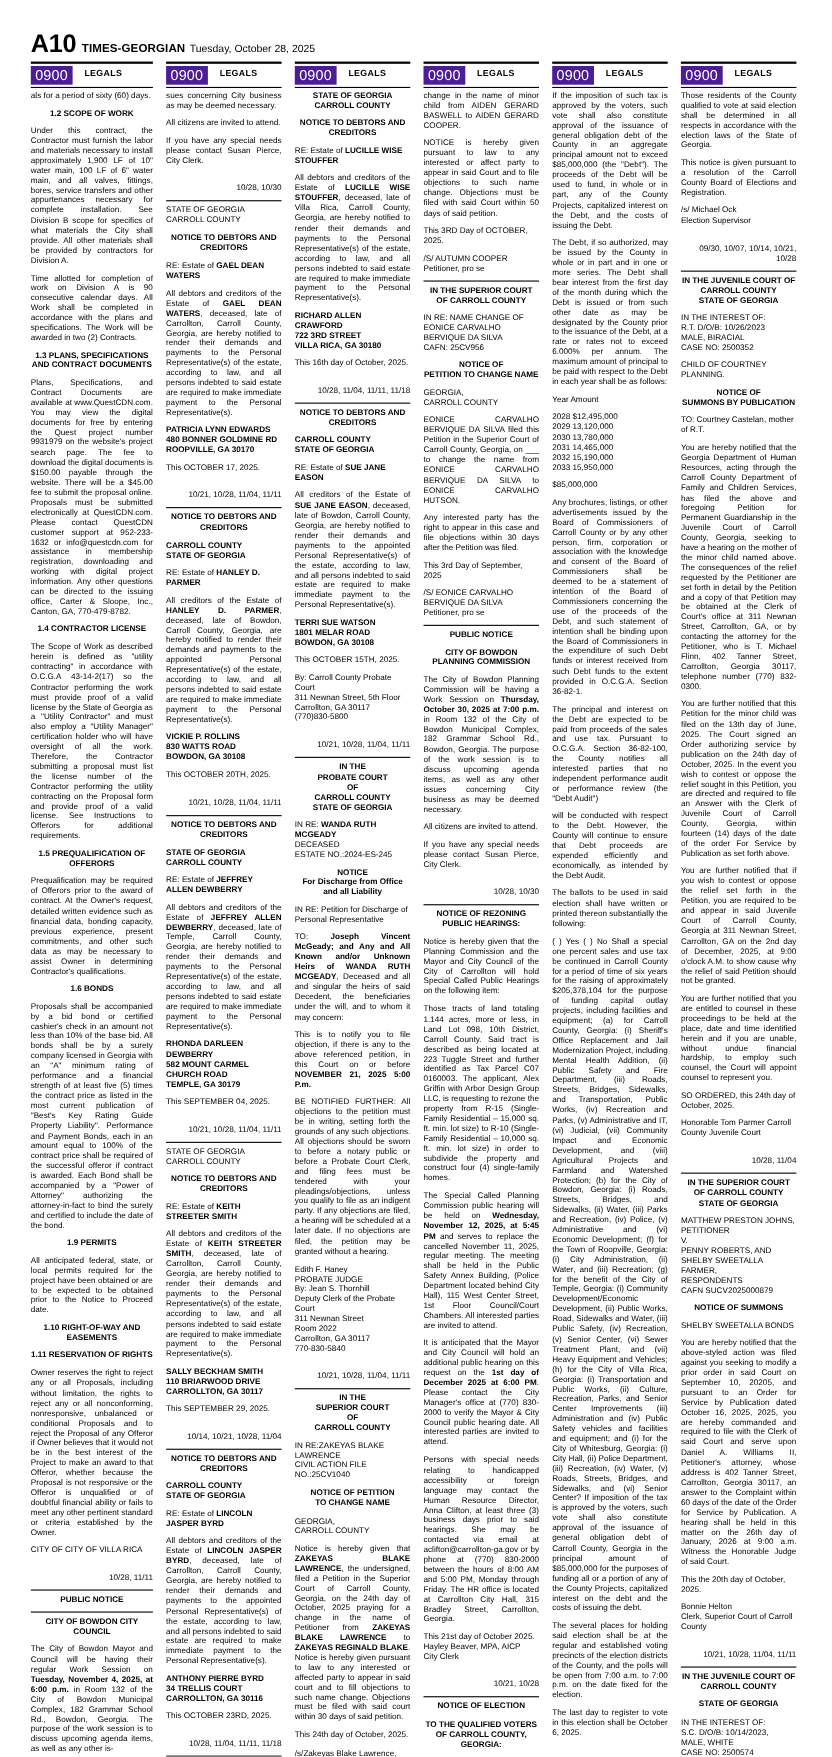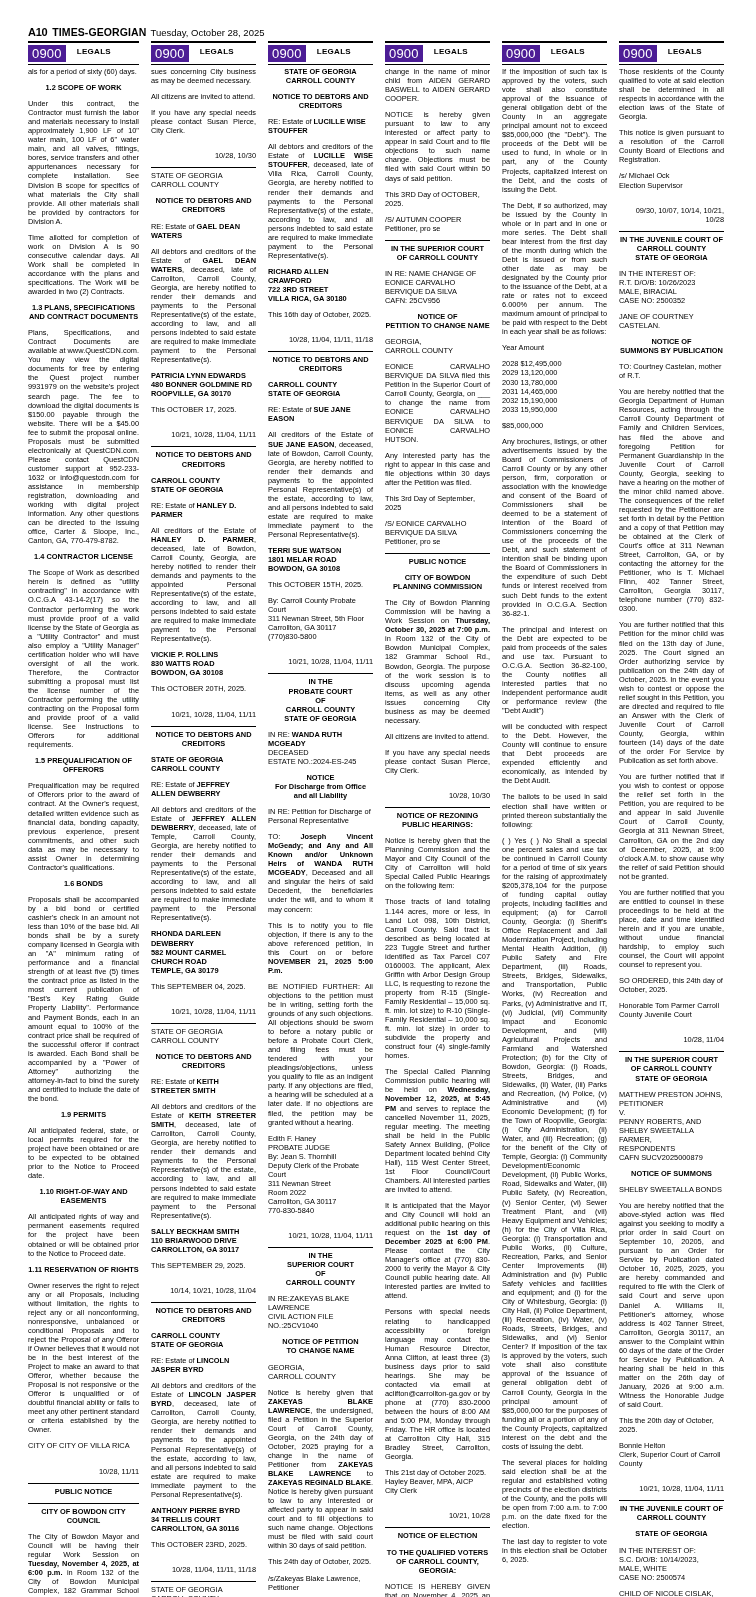--- a/index.html
+++ b/index.html
@@ -14,21 +14,21 @@
     overflow: hidden;
   }
   .page { position: relative; width: 756px; height: 1597px; padding: 0; }
 
   
   .masthead {
     display: flex; align-items: baseline;
     padding: 26px 0 3px 28px;
   }
   .mast-folio {
-    font-size: 11px; font-weight: bold; letter-spacing: -0.3px;
+    font-size: 23px; font-weight: bold; letter-spacing: -0.3px;
   }
   .mast-paper {
     font-size: 10.5px; font-weight: bold; letter-spacing: 0.1px;
     margin-left: 5px;
   }
   .mast-date {
     font-size: 9.5px; font-weight: normal; margin-left: 4px;
   }
 
   
@@ -134,21 +134,20 @@
         <div class="p">Plans, Specifications, and Contract Documents are available at www.QuestCDN.com. You may view the digital documents for free by entering the Quest project number 9931979 on the website's project search page. The fee to download the digital documents is $150.00 payable through the website. There will be a $45.00 fee to submit the proposal online. Proposals must be submitted electronically at QuestCDN.com. Please contact QuestCDN customer support at 952-233-1632 or info@questcdn.com for assistance in membership registration, downloading and working with digital project information. Any other questions can be directed to the issuing office, Carter &amp; Sloope, Inc., Canton, GA, 770-479-8782.</div>
         <div class="ctr">1.4 CONTRACTOR LICENSE</div>
         <div class="p">The Scope of Work as described herein is defined as "utility contracting" in accordance with O.C.G.A 43-14-2(17) so the Contractor performing the work must provide proof of a valid license by the State of Georgia as a "Utility Contractor" and must also employ a "Utility Manager" certification holder who will have oversight of all the work. Therefore, the Contractor submitting a proposal must list the license number of the Contractor performing the utility contracting on the Proposal form and provide proof of a valid license. See Instructions to Offerors for additional requirements.</div>
         <div class="ctr">1.5 PREQUALIFICATION OF OFFERORS</div>
         <div class="p">Prequalification may be required of Offerors prior to the award of contract. At the Owner's request, detailed written evidence such as financial data, bonding capacity, previous experience, present commitments, and other such data as may be necessary to assist Owner in determining Contractor's qualifications.</div>
         <div class="ctr">1.6 BONDS</div>
         <div class="p">Proposals shall be accompanied by a bid bond or certified cashier's check in an amount not less than 10% of the base bid. All bonds shall be by a surety company licensed in Georgia with an "A" minimum rating of performance and a financial strength of at least five (5) times the contract price as listed in the most current publication of "Best's Key Rating Guide Property Liability". Performance and Payment Bonds, each in an amount equal to 100% of the contract price shall be required of the successful offeror if contract is awarded. Each Bond shall be accompanied by a "Power of Attorney" authorizing the attorney-in-fact to bind the surety and certified to include the date of the bond.</div>
         <div class="ctr">1.9 PERMITS</div>
         <div class="p">All anticipated federal, state, or local permits required for the project have been obtained or are to be expected to be obtained prior to the Notice to Proceed date.</div>
         <div class="ctr">1.10 RIGHT-OF-WAY AND EASEMENTS</div>
-        <div class="p">All anticipated rights of way and permanent easements required for the project have been obtained or will be obtained prior to the Notice to Proceed date.</div>
         <div class="ctr">1.11 RESERVATION OF RIGHTS</div>
         <div class="p">Owner reserves the right to reject any or all Proposals, including without limitation, the rights to reject any or all nonconforming, nonresponsive, unbalanced or conditional Proposals and to reject the Proposal of any Offeror if Owner believes that it would not be in the best interest of the Project to make an award to that Offeror, whether because the Proposal is not responsive or the Offeror is unqualified or of doubtful financial ability or fails to meet any other pertinent standard or criteria established by the Owner.</div>
         <div class="lft">CITY OF CITY OF VILLA RICA</div>
         <div class="rt">10/28, 11/11</div>
         <div class="hr"></div>
         <div class="ctr">PUBLIC NOTICE</div>
         <div class="hr"></div>
         <div class="ctr">CITY OF BOWDON CITY COUNCIL</div>
         <div class="p">The City of Bowdon Mayor and Council will be having their regular Work Session on <b>Tuesday, November 4, 2025, at 6:00 p.m.</b> in Room 132 of the City of Bowdon Municipal Complex, 182 Grammar School Rd., Bowdon, Georgia. The purpose of the work session is to discuss upcoming agenda items, as well as any other is-</div>
       </div>
@@ -325,21 +324,21 @@
           </div>
           <div class="legals-rule"></div>
         </div>
         <div class="p">Those residents of the County qualified to vote at said election shall be determined in all respects in accordance with the election laws of the State of Georgia.</div>
         <div class="p">This notice is given pursuant to a resolution of the Carroll County Board of Elections and Registration.</div>
         <div class="lft">/s/ Michael Ock<br>Election Supervisor</div>
         <div class="rt">09/30, 10/07, 10/14, 10/21, 10/28</div>
         <div class="hr"></div>
         <div class="ctr">IN THE JUVENILE COURT OF CARROLL COUNTY<br>STATE OF GEORGIA</div>
         <div class="lft">IN THE INTEREST OF:<br>R.T. D/O/B: 10/26/2023<br>MALE, BIRACIAL<br>CASE NO: 2500352</div>
-        <div class="lft">JANE OF COURTNEY CASTELAN.</div>
+        <div class="lft">CHILD OF COURTNEY PLANNING.</div>
         <div class="ctr">NOTICE OF<br>SUMMONS BY PUBLICATION</div>
         <div class="lft">TO: Courtney Castelan, mother of R.T.</div>
         <div class="p">You are hereby notified that the Georgia Department of Human Resources, acting through the Carroll County Department of Family and Children Services, has filed the above and foregoing Petition for Permanent Guardianship in the Juvenile Court of Carroll County, Georgia, seeking to have a hearing on the mother of the minor child named above. The consequences of the relief requested by the Petitioner are set forth in detail by the Petition and a copy of that Petition may be obtained at the Clerk of Court's office at 311 Newnan Street, Carrollton, GA, or by contacting the attorney for the Petitioner, who is T. Michael Flinn, 402 Tanner Street, Carrollton, Georgia 30117, telephone number (770) 832-0300.</div>
         <div class="p">You are further notified that this Petition for the minor child was filed on the 13th day of June, 2025. The Court signed an Order authorizing service by publication on the 24th day of October, 2025. In the event you wish to contest or oppose the relief sought in this Petition, you are directed and required to file an Answer with the Clerk of Juvenile Court of Carroll County, Georgia, within fourteen (14) days of the date of the order For Service by Publication as set forth above.</div>
         <div class="p">You are further notified that if you wish to contest or oppose the relief set forth in the Petition, you are required to be and appear in said Juvenile Court of Carroll County, Georgia at 311 Newnan Street, Carrollton, GA on the 2nd day of December, 2025, at 9:00 o'clock A.M. to show cause why the relief of said Petition should not be granted.</div>
         <div class="p">You are further notified that you are entitled to counsel in these proceedings to be held at the place, date and time identified herein and if you are unable, without undue financial hardship, to employ such counsel, the Court will appoint counsel to represent you.</div>
         <div class="lft">SO ORDERED, this 24th day of October, 2025.</div>
         <div class="lft">Honorable Tom Parmer Carroll County Juvenile Court</div>
         <div class="rt">10/28, 11/04</div>
         <div class="hr"></div>

